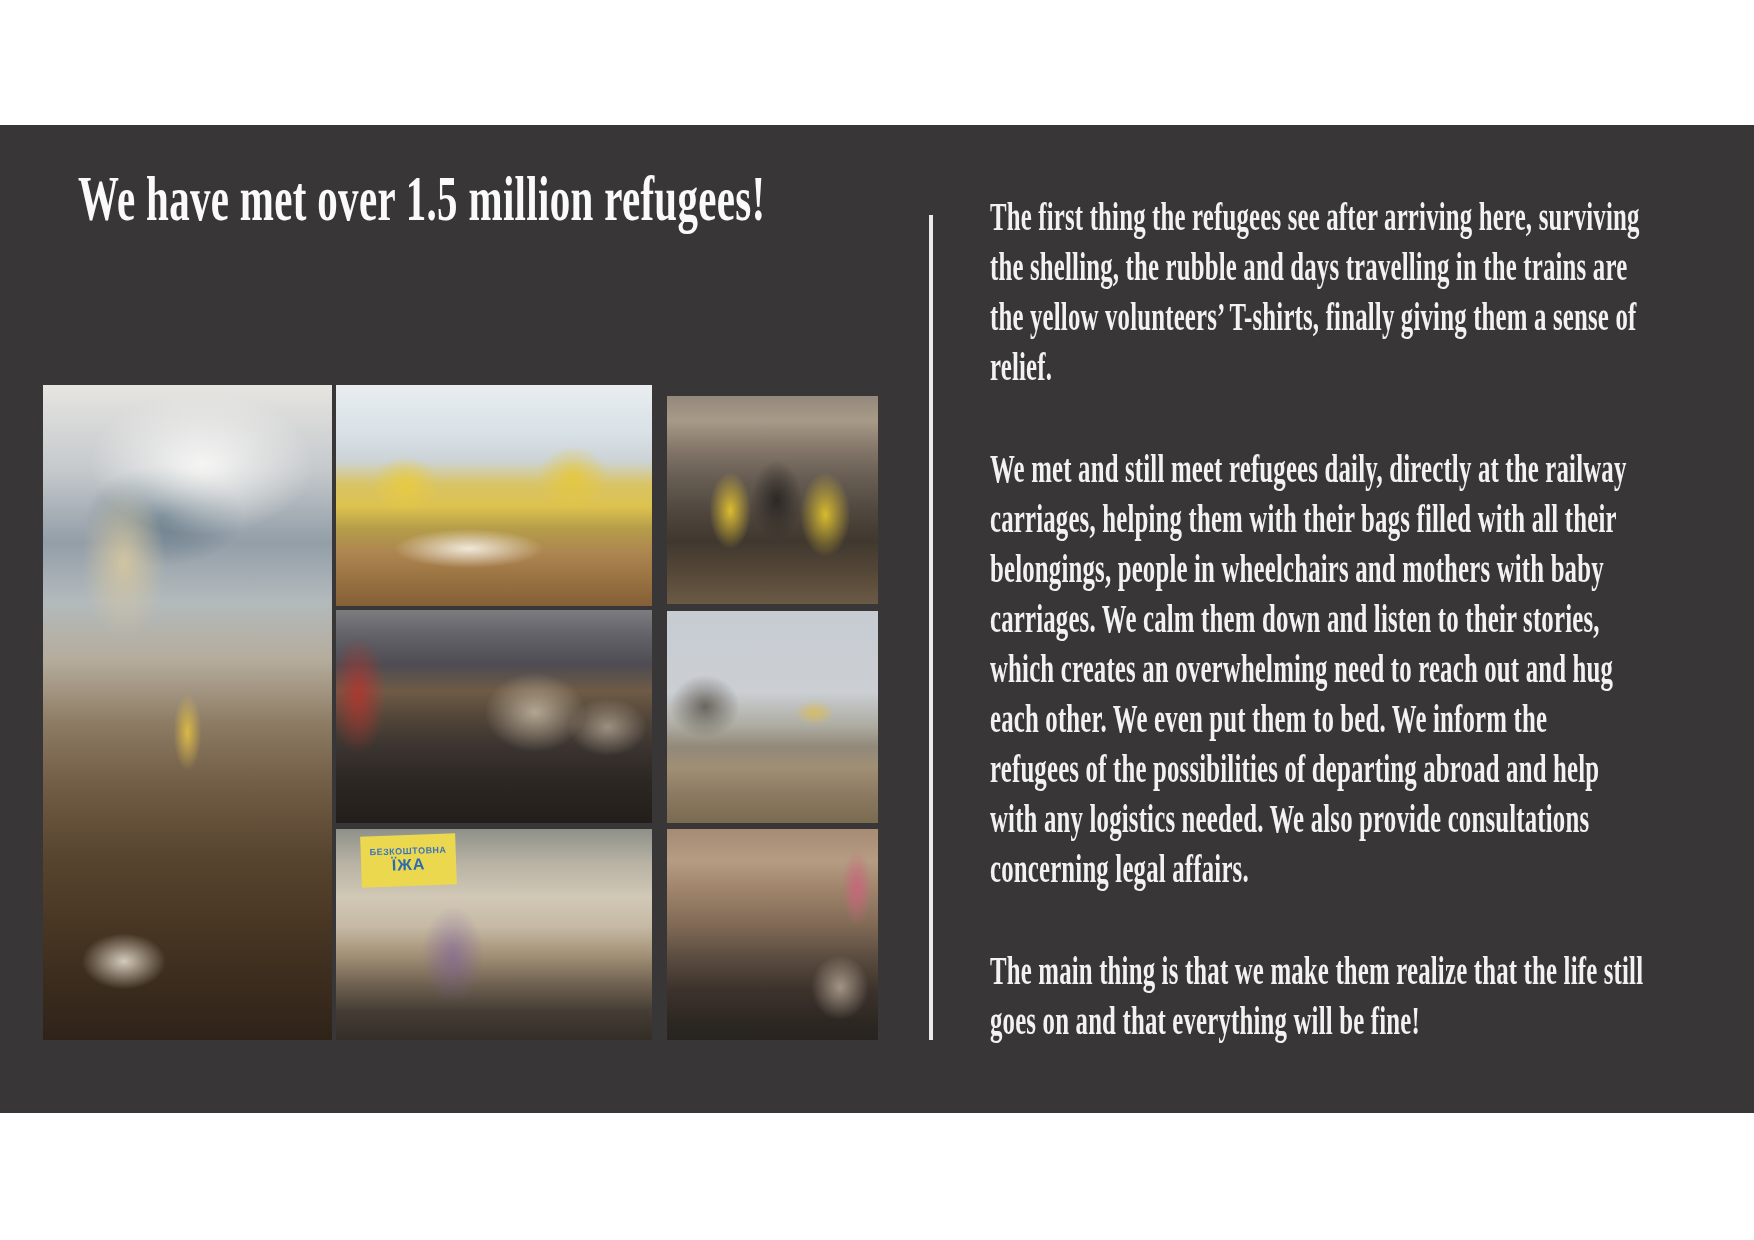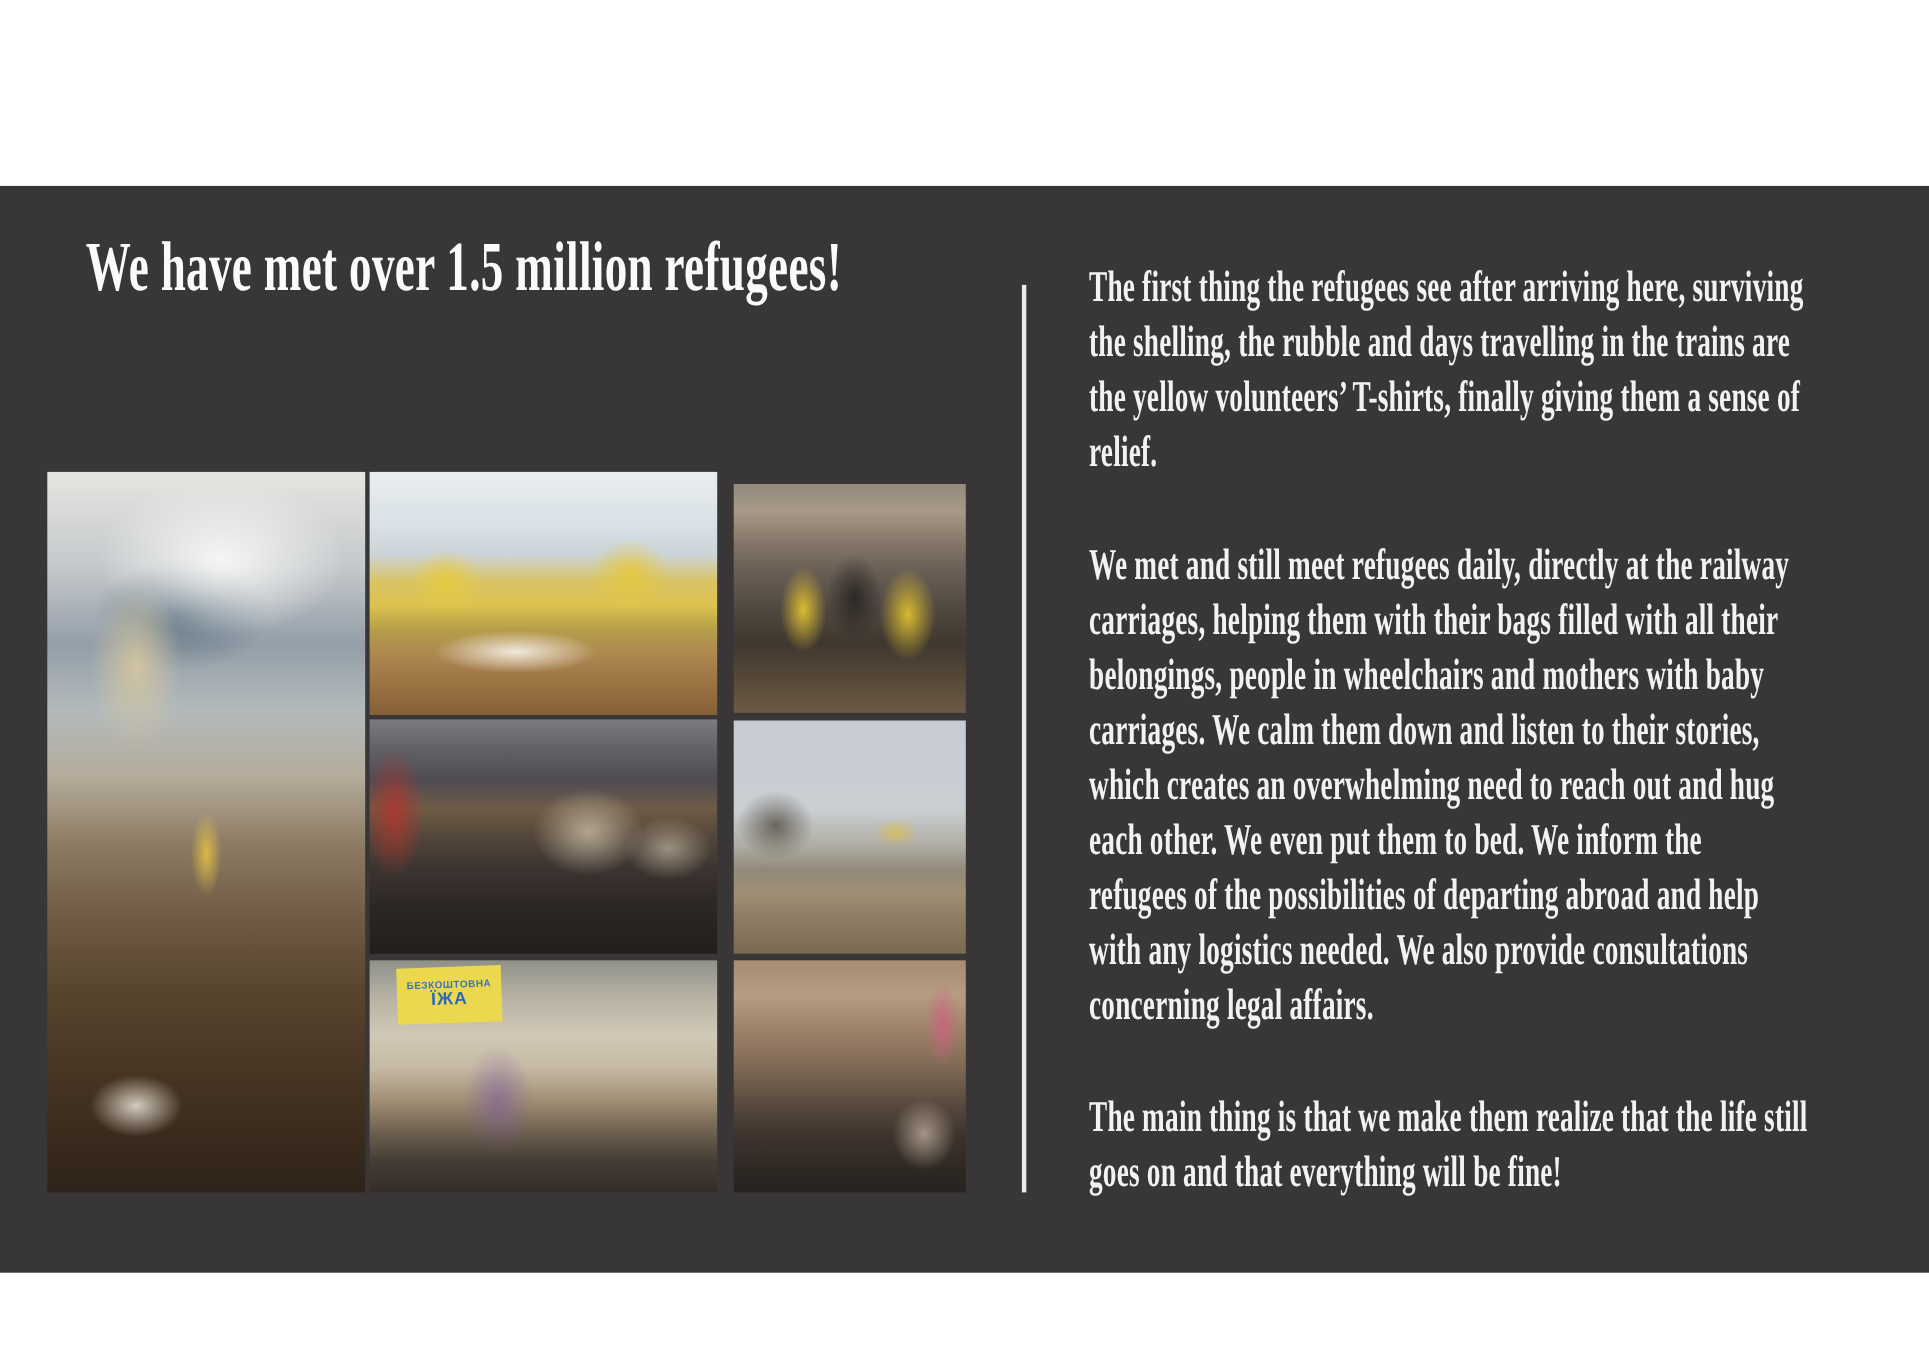--- a/index.html
+++ b/index.html
@@ -1,18 +1,18 @@
 <!DOCTYPE html>
 <html><head>
 <meta charset="utf-8">
 <style>
   html,body{margin:0;padding:0;}
   body{width:1754px;height:1240px;font-family:"Liberation Serif",serif;}
   .page{position:relative;width:1754px;height:1240px;background:#ffffff;overflow:hidden;}
-  .slide{position:absolute;left:0;top:125px;width:1754px;height:988px;background:#383636;margin-top:44px;}
+  .slide{position:absolute;left:0;top:125px;width:1754px;height:988px;background:#383636;}
 
   .title{
     position:absolute;left:78px;top:42px;
     font-size:64px;line-height:1.0;font-weight:bold;color:#fafafa;
     white-space:nowrap;letter-spacing:0.5px;
     transform:scaleX(0.64);transform-origin:left top;
   }
 
   .textcol{
     position:absolute;left:990px;top:67px;width:1180px;

